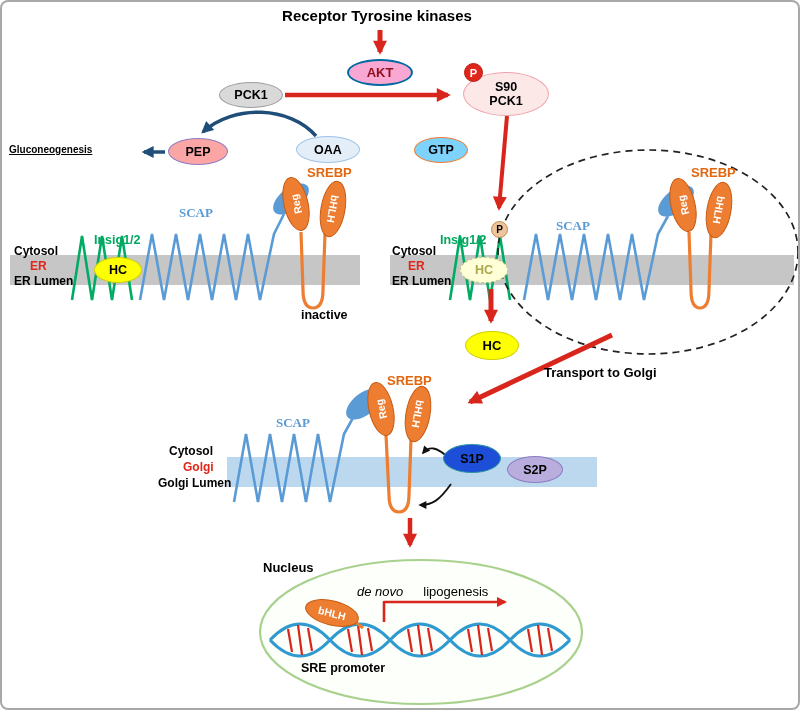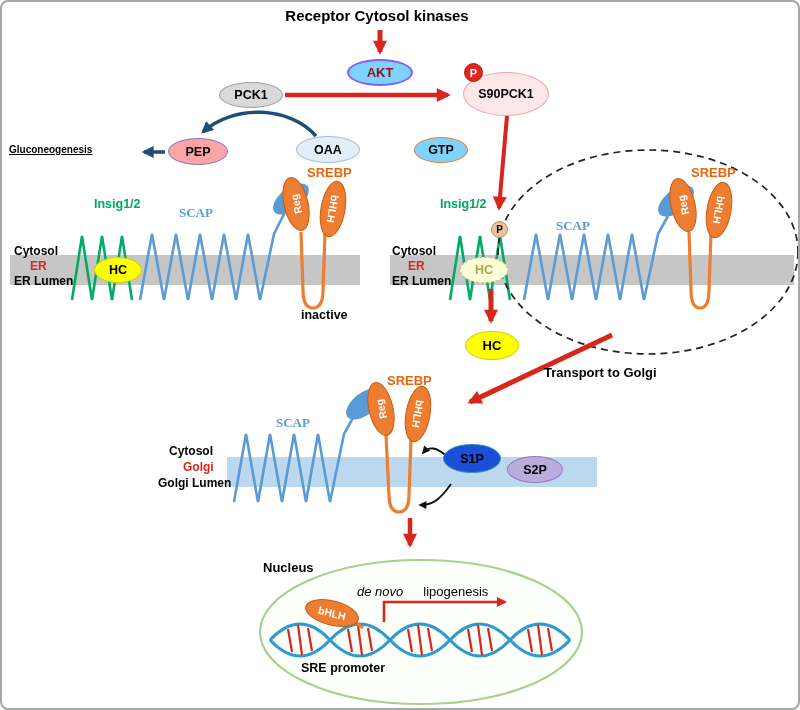--- a/index.html
+++ b/index.html
@@ -9,21 +9,21 @@
     font-family:"Liberation Sans", sans-serif; overflow:hidden;
   }
   svg.layer { position:absolute; left:0; top:0; }
   .lbl { position:absolute; font-weight:bold; font-size:12.5px; color:#000; white-space:nowrap; line-height:1.15; }
   .node {
     position:absolute; display:flex; align-items:center; justify-content:center;
     border-radius:50%; font-weight:bold; font-size:12.5px; color:#000;
     box-sizing:border-box; text-align:center;
   }
   .red   { color:#e0251b; }
-  .green { color:#00a85f; }
+  .green { color:#00a85f;margin-top:36px; }
   .blue  { color:#5b9bd5;font-family:Liberation Serif, serif; }
   .orange{ color:#e3670e; }
   .dropTxt { fill:#ffffff; font-weight:bold; font-size:10.5px; text-anchor:middle; font-family:"Liberation Sans",sans-serif; }
 </style>
 </head>
 <body>
 
 <div class="canvas">
 
   <svg class="layer" width="800" height="710" viewBox="0 0 800 710">
@@ -101,26 +101,26 @@
       <path d="M610,333 L468,400" stroke="#d9261c" stroke-width="5" fill="none" marker-end="url(#mR)"></path>
       <path d="M408,516 L408,543" stroke="#d9261c" stroke-width="4.5" fill="none" marker-end="url(#mR)"></path>
       <path d="M382,620 L382,600 L503,600" stroke="#d9261c" stroke-width="2.6" fill="none" stroke-linejoin="round" marker-end="url(#mRs)"></path>
       <path d="M314,134 C288,104 232,102 201,130" stroke="#1f4e79" stroke-width="3.5" fill="none" marker-end="url(#mB)"></path>
       <path d="M163,150 L142,150" stroke="#1f4e79" stroke-width="3.5" fill="none" marker-end="url(#mB)"></path>
       <path d="M448,457 C434,444 427,444 421,451" stroke="#111" stroke-width="1.8" fill="none" marker-end="url(#mK)"></path>
       <path d="M449,482 C437,499 430,503 418,503" stroke="#111" stroke-width="1.8" fill="none" marker-end="url(#mK)"></path>
     </g>
   </svg>
 
-  <div class="lbl" style="left:240px; top:5px; width:270px; text-align:center; font-size:15px;">Receptor Cytosol kinases</div>
+  <div class="lbl" style="left:240px; top:5px; width:270px; text-align:center; font-size:15px;">Receptor Tyrosine kinases</div>
 
-  <div class="node" style="left:345px; top:57px; width:66px; height:27px; background:#7dd3fc; border:2px solid #8b5cf6; color:#8f0f1e; font-size:13px;">AKT</div>
+  <div class="node" style="left:345px; top:57px; width:66px; height:27px; background:#f9a8d4; border:2px solid #0369a1; color:#8f0f1e; font-size:13px;">AKT</div>
   <div class="node" style="left:217px; top:80px; width:64px; height:26px; background:#d9d9d9; border:1.5px solid #9e9e9e;">PCK1</div>
 
-  <div class="node" style="left:461px; top:70px; width:86px; height:44px; background:#fde8e8; border:1.5px solid #f0a3ad; flex-direction:row; font-size:12.5px;">
+  <div class="node" style="left:461px; top:70px; width:86px; height:44px; background:#fde8e8; border:1.5px solid #f0a3ad; flex-direction:column; font-size:12.5px;">
     <span>S90</span>
     <span>PCK1</span>
   </div>
   <div class="node" style="left:462px; top:61px; width:19px; height:19px; background:#e0251b; border:1px solid #b71c12; color:#fff; font-size:11px;">P</div>
 
   <div class="node" style="left:166px; top:136px; width:60px; height:27px; background:#fca5a5; border:1.5px solid #8e7cc3;">PEP</div>
   <div class="node" style="left:294px; top:134px; width:64px; height:27px; background:#e4eef9; border:1.5px solid #9dc3e6;">OAA</div>
   <div class="node" style="left:412px; top:135px; width:54px; height:26px; background:#7dd3fc; border:1.5px solid #ed7d31;">GTP</div>
   <div class="lbl" style="left:7px; top:142px; font-size:10px;text-decoration:underline;">Gluconeogenesis</div>
 

